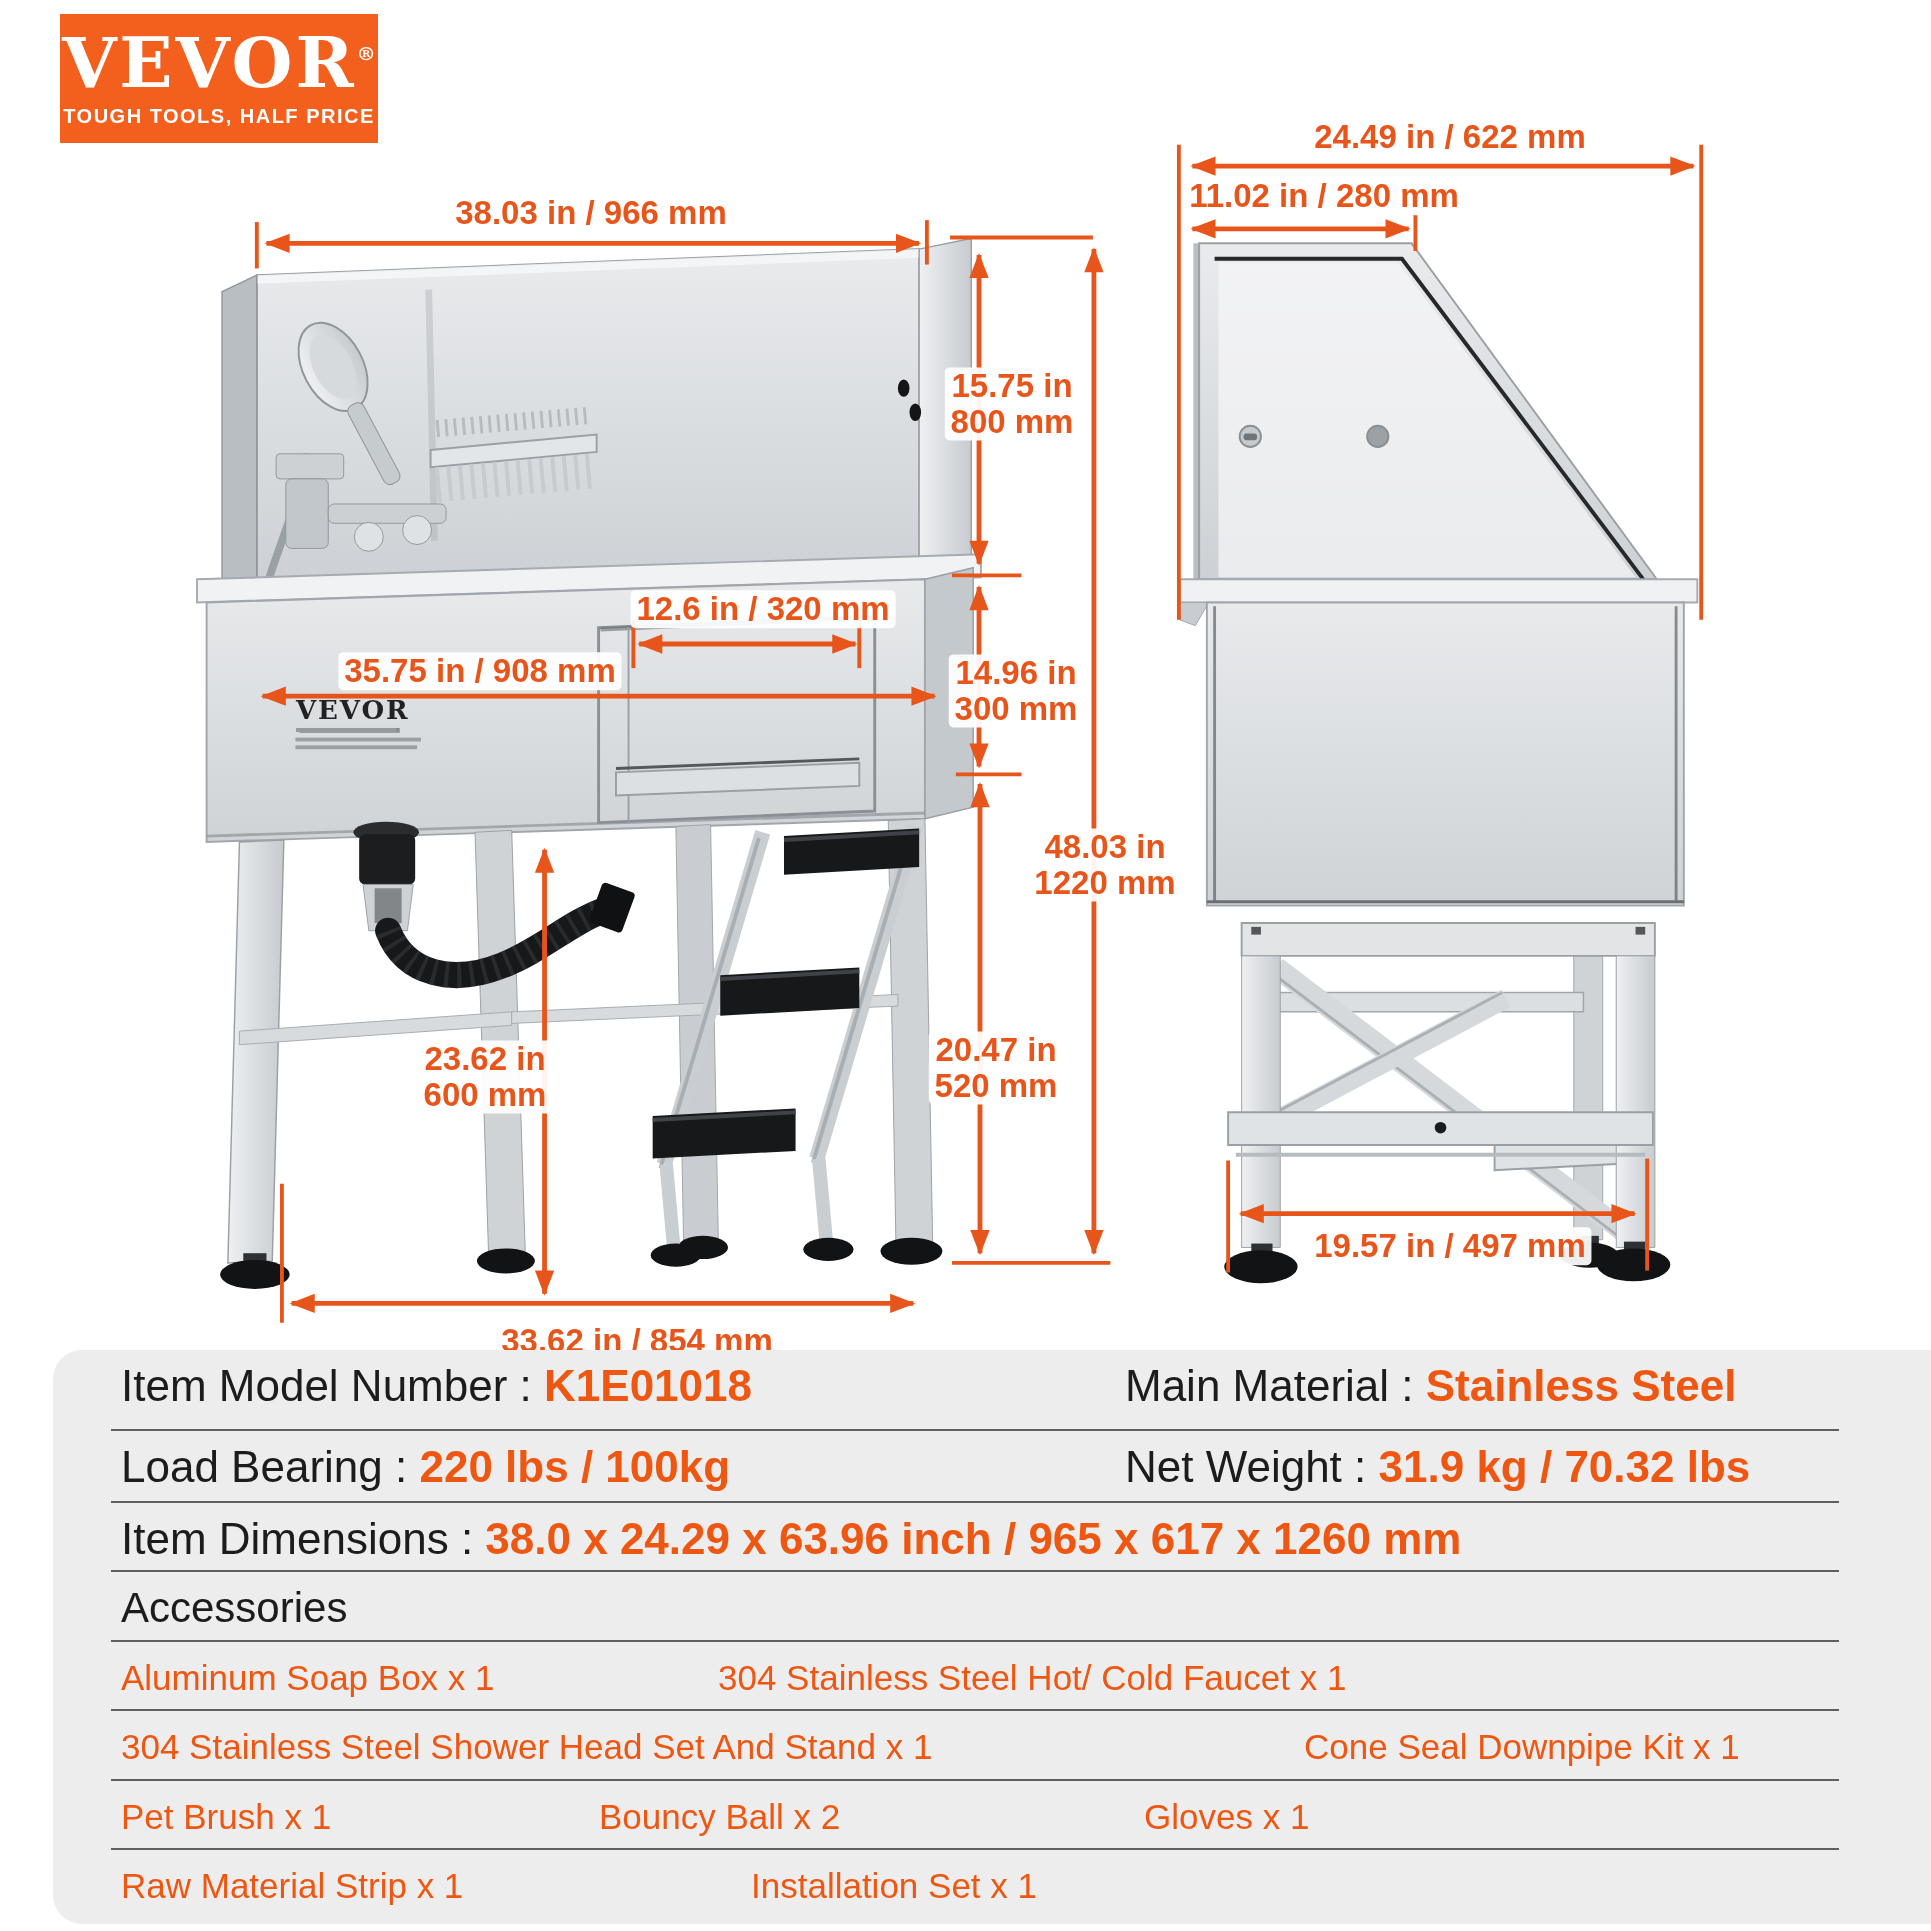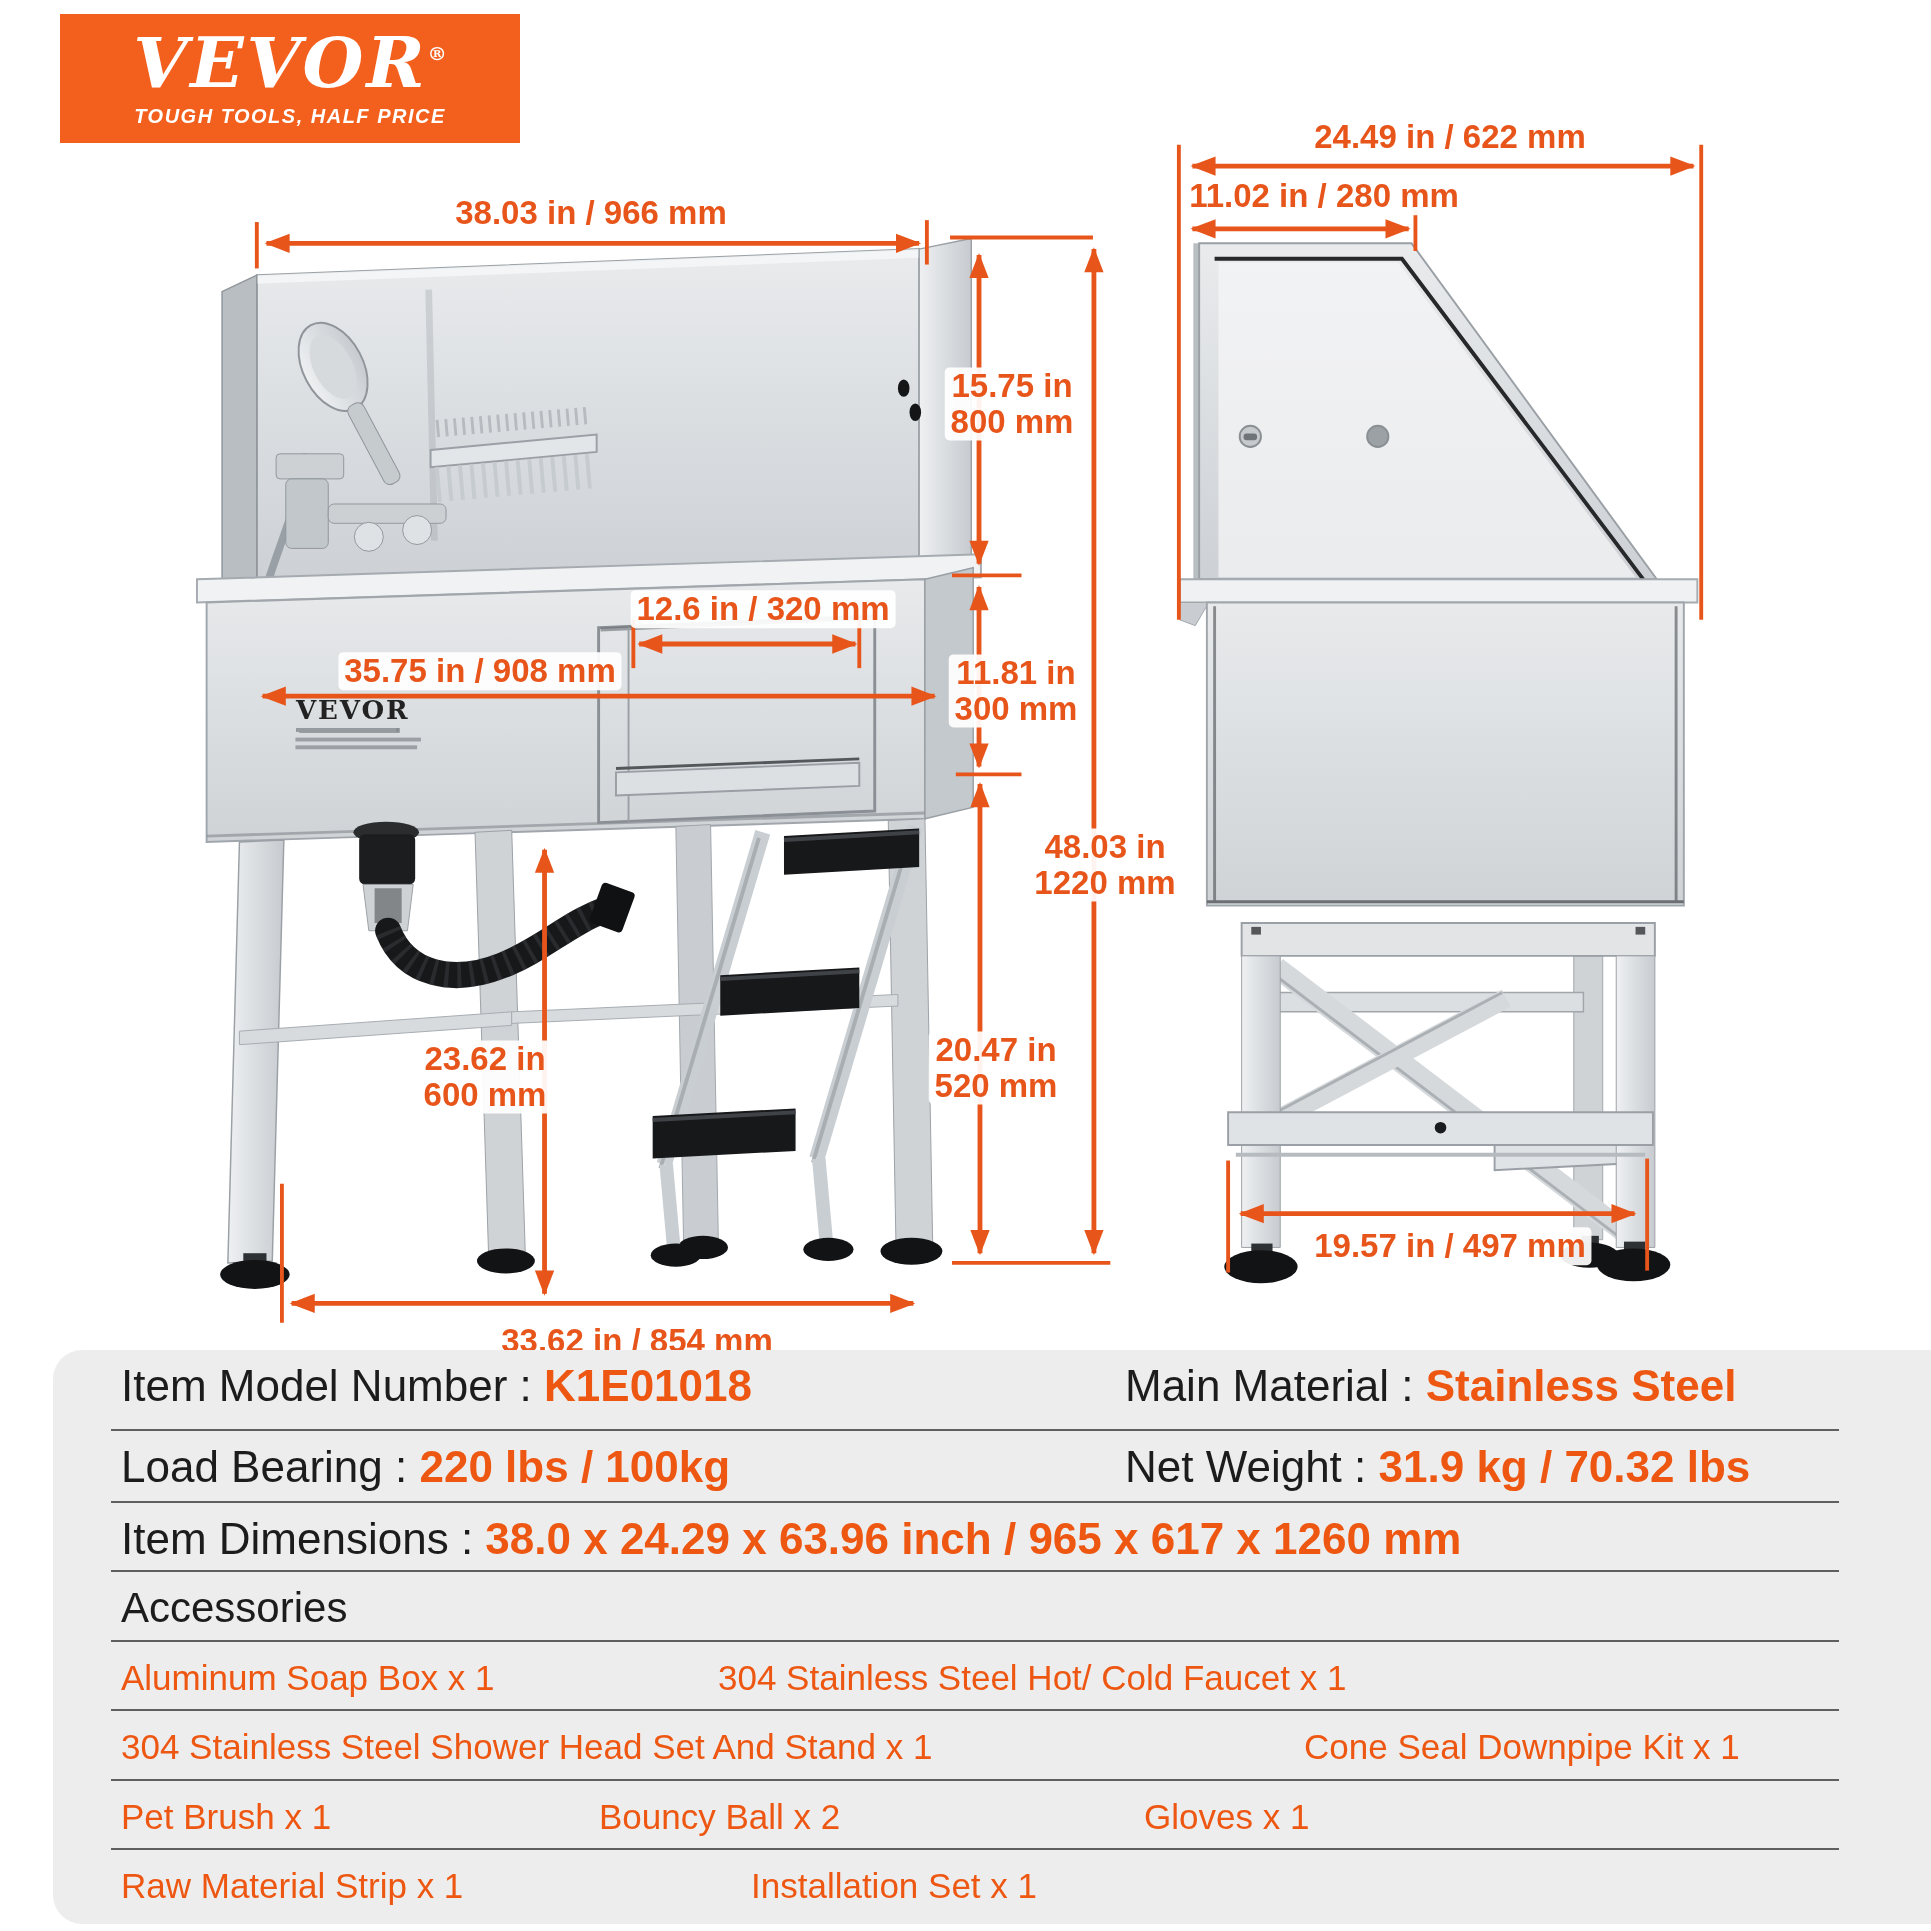--- a/index.html
+++ b/index.html
@@ -1,20 +1,20 @@
 <!DOCTYPE html>
 <html><head>
 <meta charset="utf-8">
 <style>
   html,body{margin:0;padding:0;background:#fff;}
   .stage{position:relative;width:1931px;height:1931px;background:#ffffff;overflow:hidden;
          font-family:"Liberation Sans",sans-serif;}
   
-  .logo{position:absolute;left:60px;top:13.5px;width:460px;height:129px;background:#f3601d;
-        display:flex;flex-direction:column;align-items:center;justify-content:center;font-style:italic;}
+  .logo{position:absolute;left:60px;top:13.5px;width:318px;height:129px;background:#f3601d;
+        display:flex;flex-direction:column;align-items:center;justify-content:center;}
   .logo .brand{color:#fff;font-family:"DejaVu Serif",serif;font-weight:800;font-size:70px;
                line-height:1;letter-spacing:2.9px;}
   .logo .reg{font-size:19.3px;vertical-align:27px;letter-spacing:0;}
   .logo .tag{color:#fff;font-weight:700;font-size:20px;letter-spacing:1.5px;margin-top:6.8px;}
   
   .dim{position:absolute;transform:translate(-50%,-50%);color:#e7551b;font-weight:700;
        font-size:33px;line-height:1.08;white-space:nowrap;text-align:center;
        background:rgba(255,255,255,.93);padding:1px 5.8px;border-radius:4.8px;}
   .dim span{display:block;}
   
@@ -223,21 +223,21 @@
   </svg>
 
   <div class="dim" style="left:591px;top:213px">38.03 in / 966 mm</div>
   <div class="dim" style="left:1012px;top:404px">
       <span>15.75 in</span>
       <span>800 mm</span>
     </div>
   <div class="dim" style="left:763px;top:609px">12.6 in / 320 mm</div>
   <div class="dim" style="left:480px;top:671px">35.75 in / 908 mm</div>
   <div class="dim" style="left:1016px;top:691px">
-      <span>11.81 in</span>
+      <span>14.96 in</span>
       <span>300 mm</span>
     </div>
   <div class="dim" style="left:1105px;top:865px">
       <span>48.03 in</span>
       <span>1220 mm</span>
     </div>
   <div class="dim" style="left:996px;top:1068px">
       <span>20.47 in</span>
       <span>520 mm</span>
     </div>

